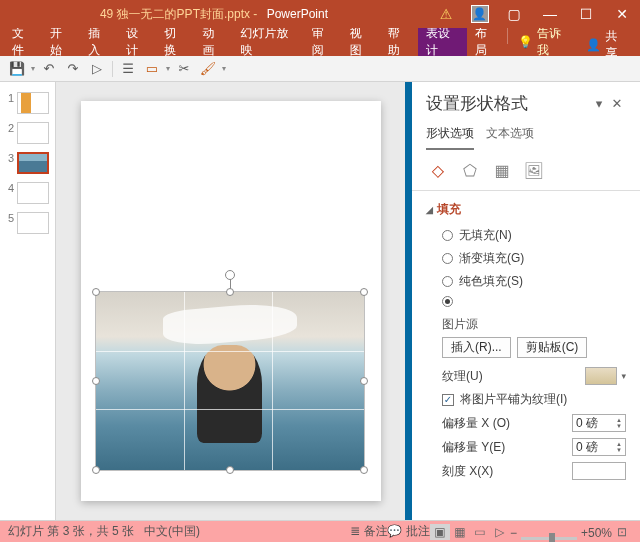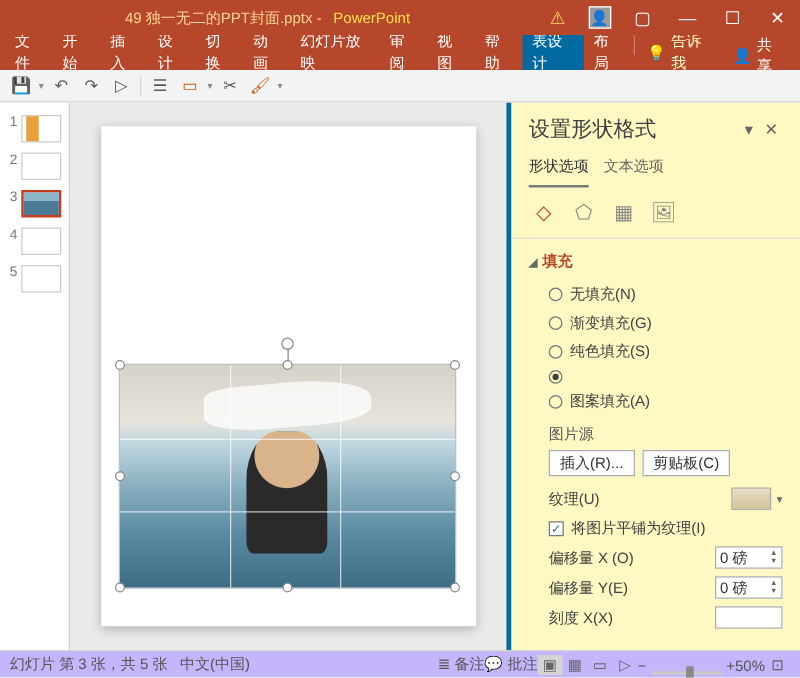--- a/index.html
+++ b/index.html
@@ -1,28 +1,28 @@
 <!DOCTYPE html>
 <html><head>
 <meta charset="utf-8">
 <style>
 *{margin:0;padding:0;box-sizing:border-box;font-family:"Microsoft YaHei",sans-serif;font-size:12px;-webkit-user-select:none;user-select:none}
 body{width:640px;height:542px;background:#fff;display:flex;flex-direction:column;overflow:hidden}
 .titlebar{height:28px;background:#b7472a;display:flex;align-items:center;color:#fff;position:relative}
 .titlebar .title{flex:1;text-align:center;color:#ffd699;font-size:12px}
-.titlebar .app{color:#fde047;margin-left:6px}
+.titlebar .app{color:#ffffff;margin-left:6px}
 .titlebar .right{display:flex;height:100%;align-items:center}
 .titlebar .tbtn{width:36px;height:100%;display:flex;align-items:center;justify-content:center;color:#fff;font-size:14px}
 .titlebar .tbtn.warn{color:#ffd966}
 .titlebar .tbtn.account{width:32px}
 .titlebar .avatar{width:18px;height:18px;background:#9a9a9a;display:flex;align-items:center;justify-content:center;border:1px solid #fff}
 .ribbon{height:28px;background:#b7472a;display:flex;align-items:flex-start;color:#fff;font-size:13px;padding:0 4px}
 .ribbon .tab{padding:0 8px;height:100%;display:flex;align-items:center;cursor:pointer}
 .ribbon .tab.file{color:#fff}
-.ribbon .tab.active{background:#0369a1}
+.ribbon .tab.active{background:#701a75}
 .ribbon .sep{width:1px;height:16px;background:rgba(255,255,255,0.3);margin:0 2px}
 .ribbon .tell{display:flex;align-items:center;color:#ffc}
 .ribbon .tell .bulb{margin-right:4px}
 .ribbon .share{margin-left:auto;padding:0 10px;display:flex;align-items:center;gap:4px}
 .qat{height:26px;background:#f3f3f3;border-bottom:1px solid #d4d4d4;display:flex;align-items:center;padding:0 6px;gap:2px}
 .qat .qbtn{width:22px;height:20px;display:flex;align-items:center;justify-content:center;color:#5a5a5a;font-size:13px;cursor:pointer}
 .qat .qbtn.blue{color:#2b579a}
 .qat .qbtn.orange{color:#c55a11}
 .qat .dd{width:6px;color:#888;font-size:8px}
 .qat .sep{width:1px;height:16px;background:#d4d4d4;margin:0 2px}
@@ -37,21 +37,21 @@
 .canvas{flex:1;background:#eaeaea;display:flex;align-items:center;justify-content:center;position:relative}
 .slide{width:300px;height:400px;background:#fff;box-shadow:0 2px 8px rgba(0,0,0,0.25);position:relative}
 .shape-sel{position:absolute;left:14px;top:190px;width:270px;height:180px;border:1px solid #bfbfbf}
 .shape-img{position:absolute;inset:0;background:linear-gradient(to bottom,#d6d2c9 0%,#e8e3da 25%,#c0d8e0 35%,#88aebf 55%,#5a8ba3 75%,#3d6e86 100%)}
 .shape-person{position:absolute;left:38%;top:30%;width:24%;height:55%;background:radial-gradient(circle at 50% 20%,#d9b38a 0 30%,transparent 31%),linear-gradient(#2a2a2a,#2a2a2a);border-radius:40% 40% 10% 10%}
 .shape-cloth{position:absolute;left:25%;top:8%;width:50%;height:20%;background:rgba(255,255,255,0.75);transform:skewY(-5deg);border-radius:20% 50% 30% 40%}
 .grid-line{position:absolute;background:rgba(255,255,255,0.7)}
 .handle{position:absolute;width:8px;height:8px;background:#fff;border:1px solid #888;border-radius:50%}
 .rotate{position:absolute;width:10px;height:10px;border:1px solid #888;border-radius:50%;background:#fff;left:50%;top:-22px;transform:translateX(-50%)}
 .rotate::after{content:"";position:absolute;width:1px;height:12px;background:#888;left:50%;top:100%}
-.panel{width:235px;background:#fef9c3;border-left:4px solid #0369a1;display:flex;flex-direction:column}
+.panel{width:235px;background:#ffffff;border-left:7px solid #0369a1;display:flex;flex-direction:column}
 .panel-head{padding:10px 14px 4px;display:flex;align-items:center}
 .panel-head .title{color:#404040;font-size:17px;flex:1}
 .panel-head .pbtn{width:18px;color:#666;text-align:center;cursor:pointer;font-size:13px}
 .panel-tabs{display:flex;padding:6px 14px 0;gap:12px;font-size:12px}
 .panel-tabs .ptab{padding-bottom:6px;color:#666;cursor:pointer}
 .panel-tabs .ptab.active{color:#333;border-bottom:2px solid #7a7a7a}
 .panel-icons{display:flex;gap:8px;padding:8px 14px;border-bottom:1px solid #ddd}
 .picon{width:24px;height:24px;display:flex;align-items:center;justify-content:center;cursor:pointer;color:#888;font-size:16px}
 .picon.active{color:#c43e1c}
 .panel-body{flex:1;overflow:auto;padding:4px 0 8px}
@@ -66,21 +66,21 @@
 .field-row{padding:3px 14px 3px 30px;display:flex;align-items:center;gap:4px;color:#404040}
 .field-row .lbl{flex:1}
 .field-row .slider{width:50px;height:4px;background:#c8c8c8;position:relative;border-radius:2px}
 .field-row .slider::after{content:"";position:absolute;width:7px;height:12px;background:#fff;border:1px solid #888;left:0;top:-5px}
 .spin{width:54px;height:18px;background:#fff;border:1px solid #adadad;display:flex;align-items:center;padding:0 3px;justify-content:space-between;color:#333}
 .spin .arrows{display:flex;flex-direction:column;font-size:6px;line-height:6px;color:#666}
 .check-row{padding:3px 14px 3px 30px;display:flex;align-items:center;gap:6px;color:#404040}
 .check{width:12px;height:12px;border:1px solid #777;background:#fff;display:flex;align-items:center;justify-content:center;font-size:10px;color:#2a6496}
 .tex-row{padding:3px 14px 3px 30px;display:flex;align-items:center;gap:4px;color:#404040}
 .tex-swatch{width:32px;height:18px;background:linear-gradient(#e8dcc4,#d4c49a);border:1px solid #adadad;cursor:pointer}
-.statusbar{height:22px;background:#c4b5fd;border-top:1px solid #d4d4d4;display:flex;align-items:center;padding:0 8px;color:#555;font-size:11px;gap:10px}
+.statusbar{height:22px;background:#fca5a5;border-top:1px solid #d4d4d4;display:flex;align-items:center;padding:0 8px;color:#555;font-size:11px;gap:10px}
 .statusbar .right{margin-left:auto;display:flex;align-items:flex-end;gap:0}
 .view-btn{width:20px;height:16px;display:flex;align-items:center;justify-content:center;cursor:pointer;color:#666}
 .view-btn.active{background:#d4d4d4}
 .zoom-slider{width:56px;height:3px;background:#c8c8c8;position:relative;margin:0 4px}
 .zoom-slider::before{content:"";position:absolute;width:1px;height:7px;background:#888;left:50%;top:-2px}
 .zoom-slider::after{content:"";position:absolute;width:6px;height:10px;background:#888;left:50%;top:-4px}
 </style>
 </head>
 <body>
 
@@ -218,24 +218,20 @@
           <span class="radio"></span>
           <span>渐变填充(G)</span>
         </div>
       <div class="radio-row">
           <span class="radio"></span>
           <span>纯色填充(S)</span>
         </div>
       <div class="radio-row">
           <span class="radio checked"></span>
         </div>
-      <div class="radio-row">
-          <span class="radio"></span>
-          <span>图案填充(A)</span>
-        </div>
       <div class="label-row">图片源</div>
       <div class="btn-row">
         <div class="pbutton">插入(R)...</div>
         <div class="pbutton">剪贴板(C)</div>
       </div>
       <div class="tex-row">
         <span class="lbl" style="flex:1">纹理(U)</span>
         <div class="tex-swatch"></div>
           <span style="color:#666;font-size:9px">▾</span>
       </div>

